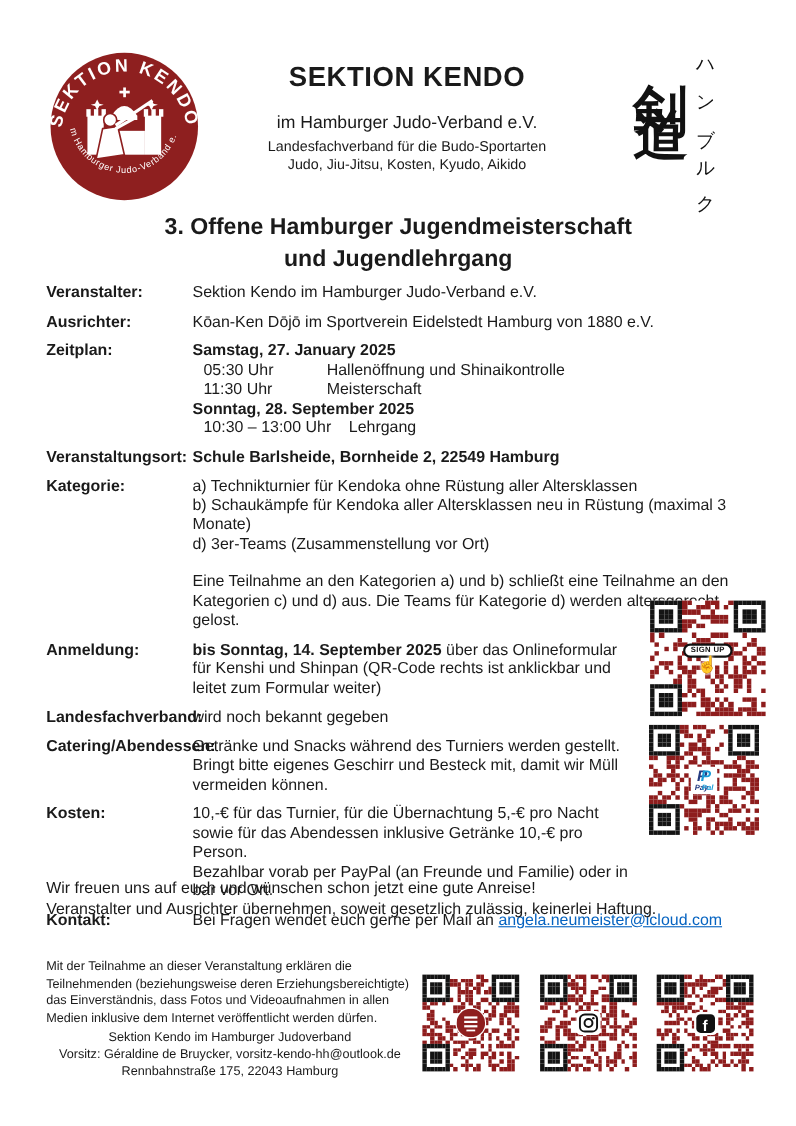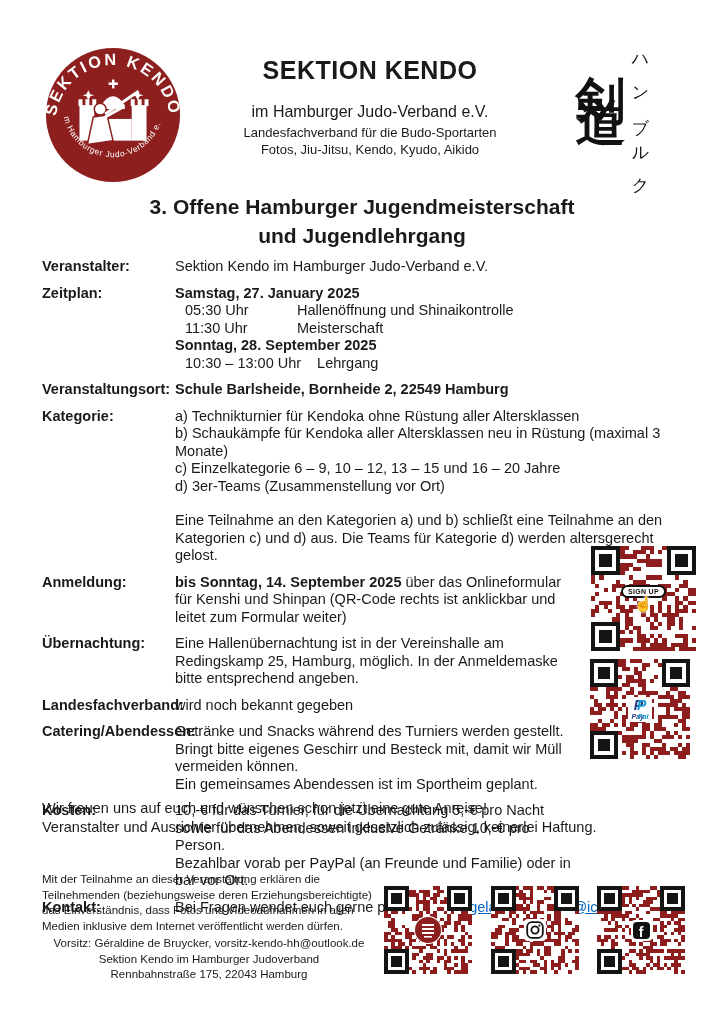--- a/index.html
+++ b/index.html
@@ -97,40 +97,44 @@
         <line x1="62" y1="69" x2="96" y2="46" stroke="#ffffff" stroke-width="3"></line>
         <line x1="62" y1="72" x2="80" y2="62" stroke="#ffffff" stroke-width="3"></line>
       </g>
     </svg>
   </div>
 
   <div class="org-block">
     <div class="org-title">SEKTION KENDO</div>
     <div class="org-l1">im Hamburger Judo-Verband e.V.</div>
     <div class="org-l2">Landesfachverband für die Budo-Sportarten</div>
-    <div class="org-l3">Fotos, Jiu-Jitsu, Kendo, Kyudo, Aikido</div>
+    <div class="org-l3">Judo, Jiu-Jitsu, Kosten, Kyudo, Aikido</div>
   </div>
 
   <div class="calligraphy">
     <div class="kanji">剣道</div>
     <div class="kana">ハンブルク</div>
   </div>
 
   <div class="doc-title">
     <div>3. Offene Hamburger Jugendmeisterschaft</div>
     <div>und Jugendlehrgang</div>
   </div>
 
   <div class="rows">
 
     <div class="row">
       <div class="lbl">Veranstalter:</div>
       <div class="val">Sektion Kendo im Hamburger Judo-Verband e.V.</div>
     </div>
 
+    <div class="row">
+      <div class="lbl">Ausrichter:</div>
+      <div class="val">Kōan-Ken Dōjō im Sportverein Eidelstedt Hamburg von 1880 e.V.</div>
+    </div>
 
     <div class="row">
       <div class="lbl">Zeitplan:</div>
       <div class="val">
         <div class="bold">Samstag, 27. January 2025</div>
         <div class="slot">
           <span class="time">05:30 Uhr</span><span>Hallenöffnung und Shinaikontrolle</span>
         </div>
         <div class="slot">
           <span class="time">11:30 Uhr</span><span>Meisterschaft</span>
@@ -145,48 +149,42 @@
     <div class="row">
       <div class="lbl">Veranstaltungsort:</div>
       <div class="val bold">Schule Barlsheide, Bornheide 2, 22549 Hamburg</div>
     </div>
 
     <div class="row">
       <div class="lbl">Kategorie:</div>
       <div class="val">
         <div>a) Technikturnier für Kendoka ohne Rüstung aller Altersklassen</div>
         <div>b) Schaukämpfe für Kendoka aller Altersklassen neu in Rüstung (maximal 3 Monate)</div>
-        <div>c) Einzelkategorie 6 – 9, 10 – 12, 13 – 15 und 16 – 20 Jahre</div>
         <div>d) 3er-Teams (Zusammenstellung vor Ort)</div>
         <div class="note">Eine Teilnahme an den Kategorien a) und b) schließt eine Teilnahme an den Kategorien c) und d) aus. Die Teams für Kategorie d) werden altersgerecht gelost.</div>
       </div>
     </div>
 
     <div class="row">
       <div class="lbl">Anmeldung:</div>
       <div class="val narrow">
         <span class="bold">bis Sonntag, 14. September 2025</span><span> über das Onlineformular für Kenshi und Shinpan (QR-Code rechts ist anklickbar und leitet zum Formular weiter)</span>
       </div>
     </div>
 
-    <div class="row">
-      <div class="lbl">Übernachtung:</div>
-      <div class="val narrow">Eine Hallenübernachtung ist in der Vereinshalle am Redingskamp 25, Hamburg, möglich. In der Anmeldemaske bitte entsprechend angeben.</div>
-    </div>
 
     <div class="row">
       <div class="lbl">Landesfachverband:</div>
       <div class="val">wird noch bekannt gegeben</div>
     </div>
 
     <div class="row">
       <div class="lbl">Catering/Abendessen:</div>
       <div class="val narrow">
         <div>Getränke und Snacks während des Turniers werden gestellt. Bringt bitte eigenes Geschirr und Besteck mit, damit wir Müll vermeiden können.</div>
-        <div class="para2">Ein gemeinsames Abendessen ist im Sportheim geplant.</div>
       </div>
     </div>
 
     <div class="row">
       <div class="lbl">Kosten:</div>
       <div class="val narrow">
         <div>10,-€ für das Turnier, für die Übernachtung 5,-€ pro Nacht sowie für das Abendessen inklusive Getränke 10,-€ pro Person.</div>
         <div class="para2">Bezahlbar vorab per PayPal (an Freunde und Familie) oder in bar vor Ort.</div>
       </div>
     </div>
@@ -200,22 +198,22 @@
 
   </div>
 
   <div class="closing">
     <div>Wir freuen uns auf euch und wünschen schon jetzt eine gute Anreise!</div>
     <div>Veranstalter und Ausrichter übernehmen, soweit gesetzlich zulässig, keinerlei Haftung.</div>
   </div>
 
   <div class="smallprint">Mit der Teilnahme an dieser Veranstaltung erklären die Teilnehmenden (beziehungsweise deren Erziehungsbereichtigte) das Einverständnis, dass Fotos und Videoaufnahmen in allen Medien inklusive dem Internet veröffentlicht werden dürfen.</div>
   <div class="footer">
+    <div>Sektion Kendo im Hamburger Judoverband</div>
     <div>Vorsitz: Géraldine de Bruycker, vorsitz-kendo-hh@outlook.de</div>
-    <div>Sektion Kendo im Hamburger Judoverband</div>
     <div>Rennbahnstraße 175, 22043 Hamburg</div>
   </div>
 
   <div class="qr qr-signup">
     <div class="qr-grid">
         <i style="background: rgb(20, 20, 20);"></i>
         <i style="background: rgb(20, 20, 20);"></i>
         <i style="background: rgb(20, 20, 20);"></i>
         <i style="background: rgb(20, 20, 20);"></i>
         <i style="background: rgb(20, 20, 20);"></i>

